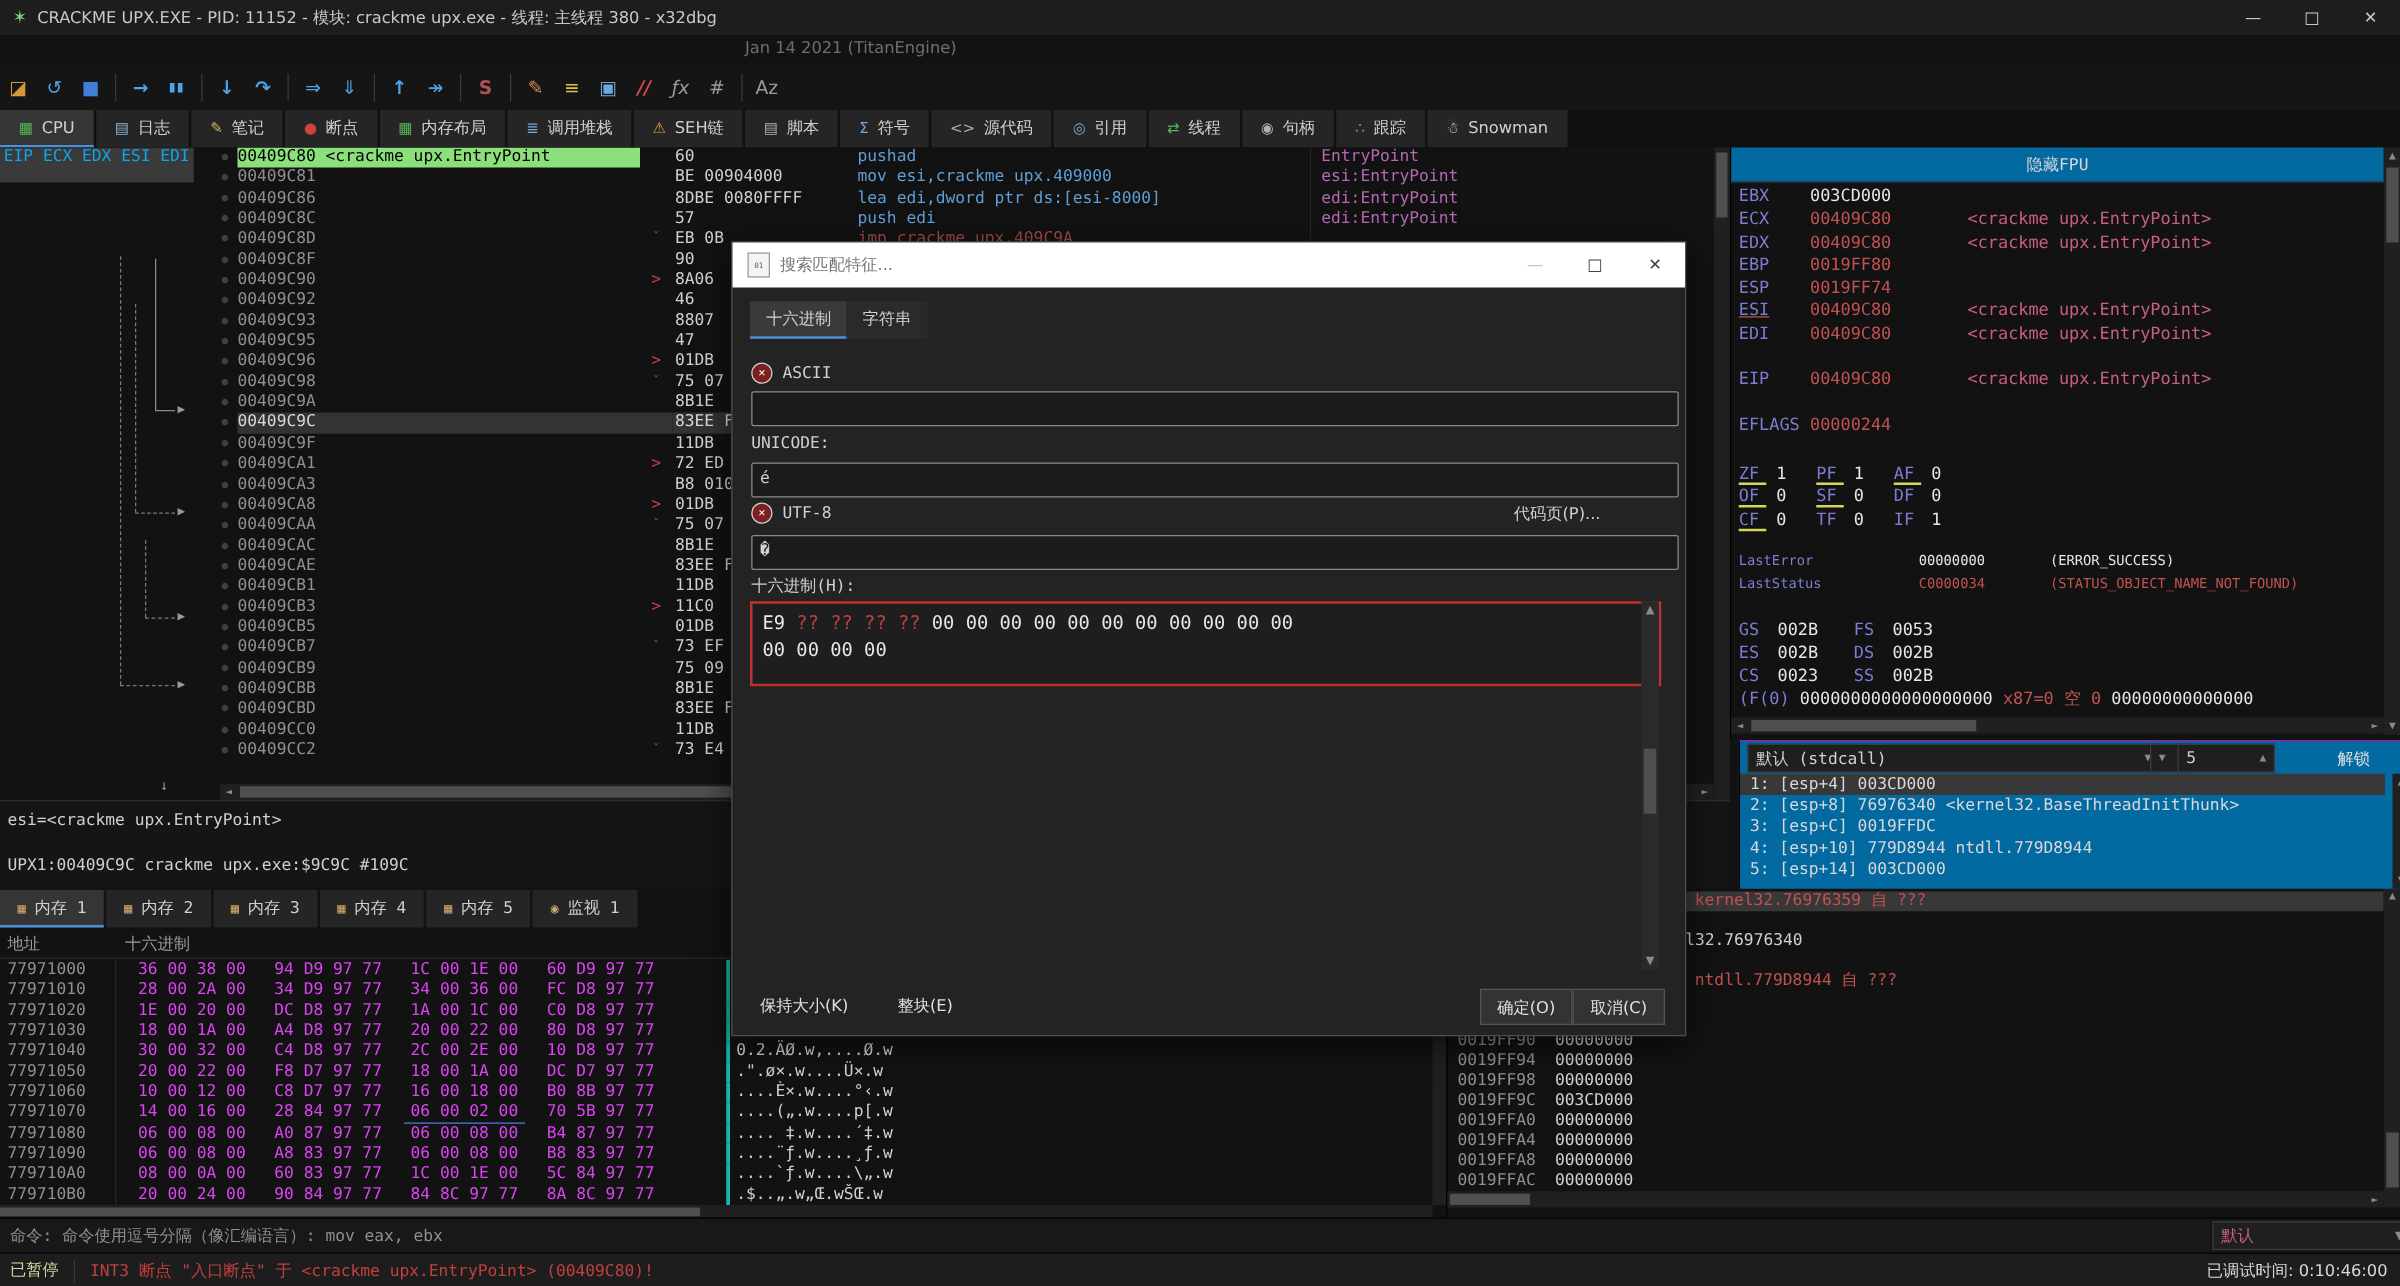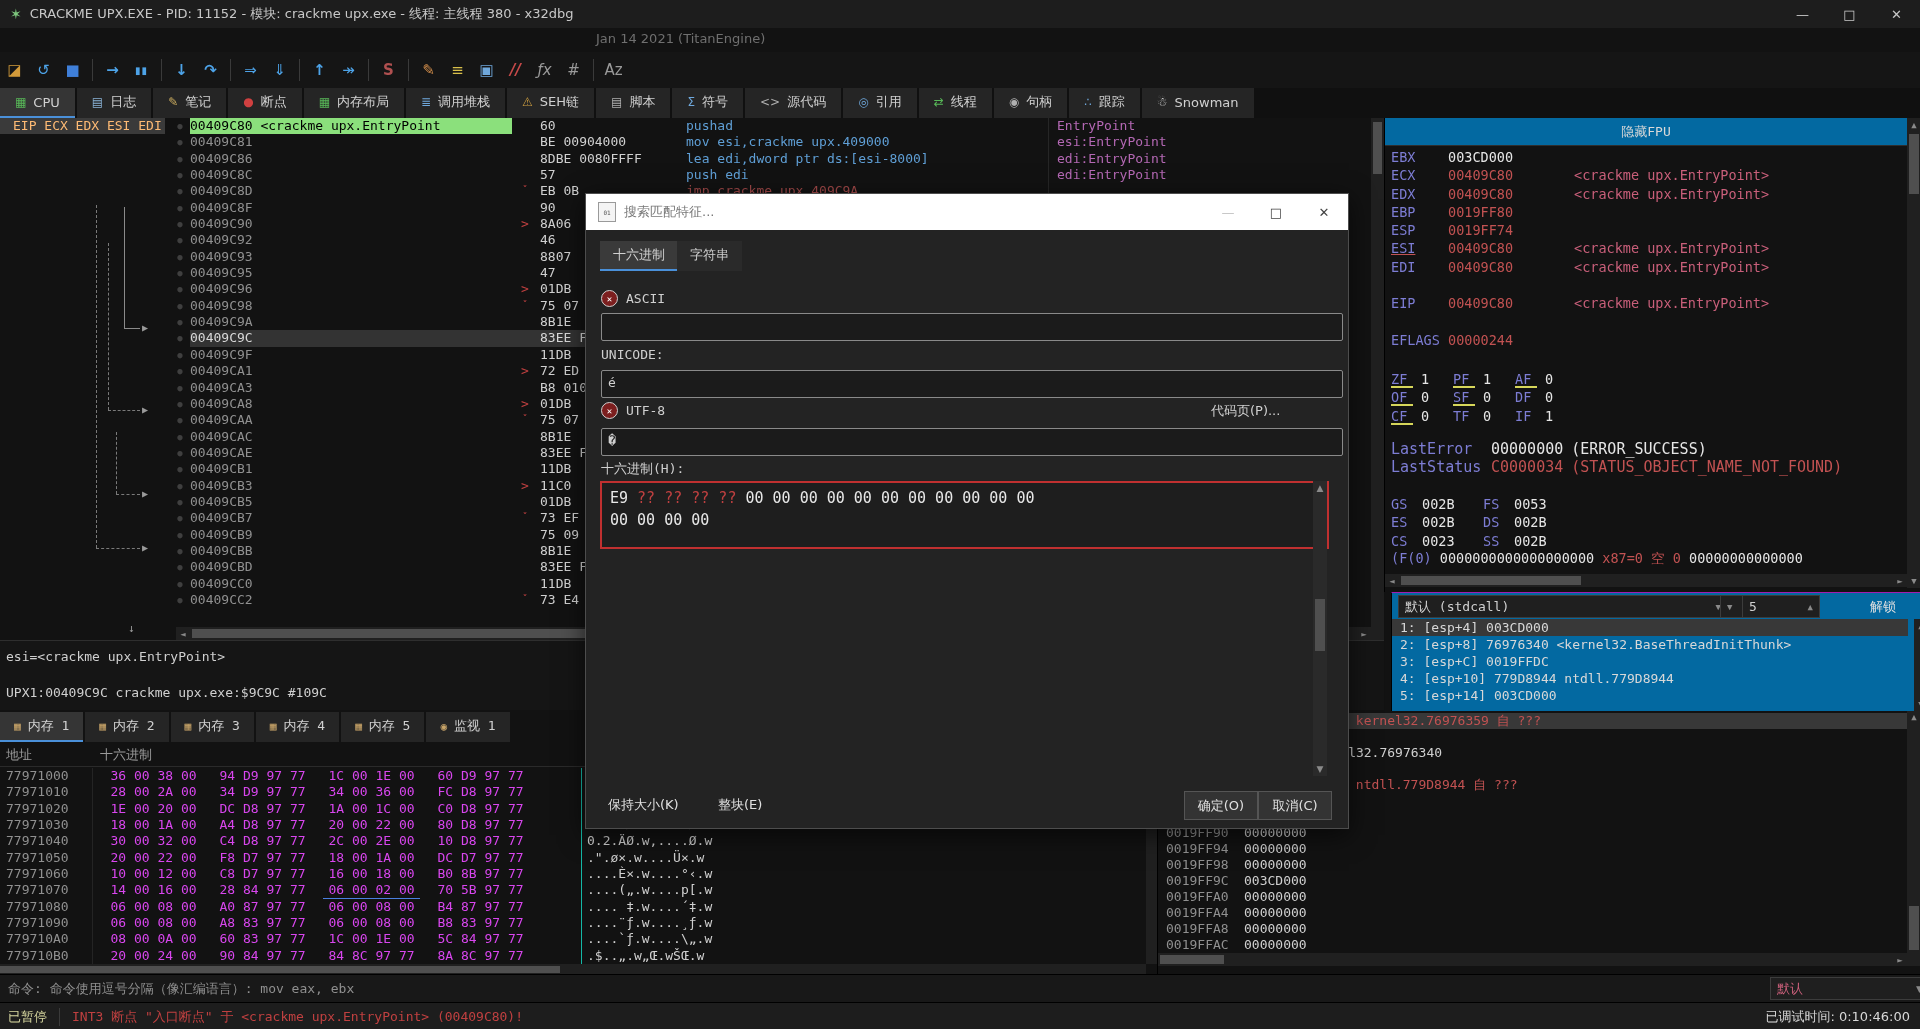--- a/index.html
+++ b/index.html
@@ -17,21 +17,21 @@
   #menubar .mitem{padding:0 11px;height:24px;display:flex;align-items:center;color:#d8d8d8;}
   #toolbar{left:0;top:52px;width:1920px;height:36px;background:#151515;display:flex;align-items:center;border-bottom:1px solid #000;}
   #toolbar .ticon{width:27px;height:27px;margin:0 1px;display:flex;align-items:center;justify-content:center;font-size:15px;}
   #toolbar .sep{width:1px;height:22px;background:#3a3a3a;margin:0 5px;}
   #maintabs{left:0;top:88px;width:1920px;height:30px;background:#101010;display:flex;gap:2px;align-items:stretch;}
   .mtab{background:#252525;display:flex;align-items:center;padding:0 15px;gap:7px;color:#d0d0d0;border-bottom:2px solid transparent;}
   .mtab.active{background:#353535;border-bottom:2px solid #4a90d9;}
   .mtab .tico{font-size:12px;}
   
   #disasm{left:0;top:118px;width:1371px;height:522px;background:#121212;overflow:hidden;}
-  #eipband{left:0;top:0;width:152px;height:16px;background:#3a3a3a;color:#fdba74;overflow:hidden;white-space:nowrap;z-index:3;padding-left:13px;}
+  #eipband{left:0;top:0;width:152px;height:28px;background:#3a3a3a;color:#0ea5e9;overflow:hidden;white-space:nowrap;z-index:3;padding-left:3px;}
   .drow{display:flex;height:16.35px;line-height:16.35px;white-space:nowrap;font-size:13px;}
   .dgut{width:170px;flex:none;}
   .ddot{width:20px;flex:none;color:#3f3f3f;font-size:9px;text-align:center;}
   .daddr{width:322px;flex:none;color:#909090;overflow:hidden;}
   .daddr i,.daddr b{font-style:normal;font-weight:normal;}
   .dmark{width:26px;flex:none;color:#c04040;text-align:center;}
   .dmark.vv{font-size:10px;}
   .dbytes{width:146px;flex:none;padding-left:2px;color:#d0d0d0;overflow:hidden;}
   .dinstr{width:362px;flex:none;color:#5f9fd6;overflow:hidden;}
   .dinstr.jmp{color:#a04848;}
@@ -56,21 +56,21 @@
   #dump{left:0;top:710px;width:1157px;height:264px;background:#121212;}
   #dumptabs{position:absolute;left:0;top:2px;height:30px;display:flex;gap:2px;}
   .dtab{background:#252525;display:flex;align-items:center;padding:0 14px;gap:7px;border-bottom:2px solid transparent;}
   .dtab.active{background:#353535;border-bottom:2px solid #4a90d9;}
   #dumphdr{position:absolute;left:0;top:36px;width:1146px;height:20px;border-bottom:1px solid #2a2a2a;color:#9a9a9a;}
   #dumprows{position:absolute;left:0;top:58px;width:1146px;height:196px;overflow:hidden;}
   .mrow{display:flex;height:16.33px;line-height:16.33px;font-size:13px;white-space:nowrap;}
   .maddr{width:86px;flex:none;padding-left:6px;color:#909090;border-right:1px solid #242424;}
   .mg{width:97px;flex:none;margin-left:12px;color:#d946ef;text-align:center;}
   .mg.bline{border-bottom:1px solid #4a7fe0;}
-  .masc{flex:none;margin-left:52px;width:150px;color:#d0d0d0;border-left:1px solid #14b8a6;padding-left:5px;}
+  .masc{flex:none;margin-left:52px;width:150px;color:#d0d0d0;border-left:3px solid #14b8a6;padding-left:5px;}
   
   #stack{left:1157px;top:710px;width:763px;height:264px;background:#121212;border-left:1px solid #000;}
   #stackrows{position:absolute;left:0;top:3px;width:749px;height:240px;overflow:hidden;}
   .srow{display:flex;height:16px;line-height:16px;font-size:13px;white-space:nowrap;padding-left:8px;}
   .srow.sel{background:#383838;}
   .saddr{width:78px;flex:none;color:#909090;}
   .sval{width:65px;flex:none;color:#d0d0d0;}
   .scmt{flex:1;overflow:hidden;}
   .scmt.red{color:#c25252;}
   .scmt.white{color:#d0d0d0;}
@@ -82,21 +82,21 @@
   .rname.uline{text-decoration:underline;text-decoration-color:#c25252;}
   .rval{width:126px;flex:none;color:#c25252;}
   .rval.white{color:#e6e6e6;}
   .rval.sel{background:#3c3c3c;width:72px;margin-right:54px;}
   .rcmt{flex:1;color:#c95f7a;overflow:hidden;}
   #flags{position:absolute;left:6px;top:252px;width:200px;display:flex;flex-wrap:wrap;}
   .fitem{width:62px;height:18.3px;line-height:18.3px;display:flex;font-size:13.5px;}
   .fn{width:30px;color:#7d7dd4;}
   .fn.u{border-bottom:2px solid #d6d65a;height:16px;width:22px;margin-right:8px;}
   .fv{color:#e6e6e6;}
-  .lrow{display:flex;height:18.3px;line-height:18.3px;padding-left:6px;font-size:15px;white-space:nowrap;}
+  .lrow{display:flex;height:18.3px;line-height:18.3px;padding-left:6px;font-size:11px;white-space:nowrap;gap:44px;}
   .lname{width:100px;flex:none;color:#7d7dd4;}
   .lrow .lval{margin-right:8px;}
   .lrow.white .lval,.lrow.white .lcmt{color:#e6e6e6;}
   .lrow.red .lval,.lrow.red .lcmt{color:#c25252;}
   #segs{position:absolute;left:6px;top:377px;width:200px;display:flex;flex-wrap:wrap;}
   .gitem{width:92px;height:18.3px;line-height:18.3px;display:flex;font-size:13.5px;}
   .gn{width:31px;color:#7d7dd4;}
   .gv{color:#e6e6e6;}
   #x87row{position:absolute;left:6px;top:432px;width:510px;height:18px;overflow:hidden;white-space:nowrap;font-size:13.5px;}
   

